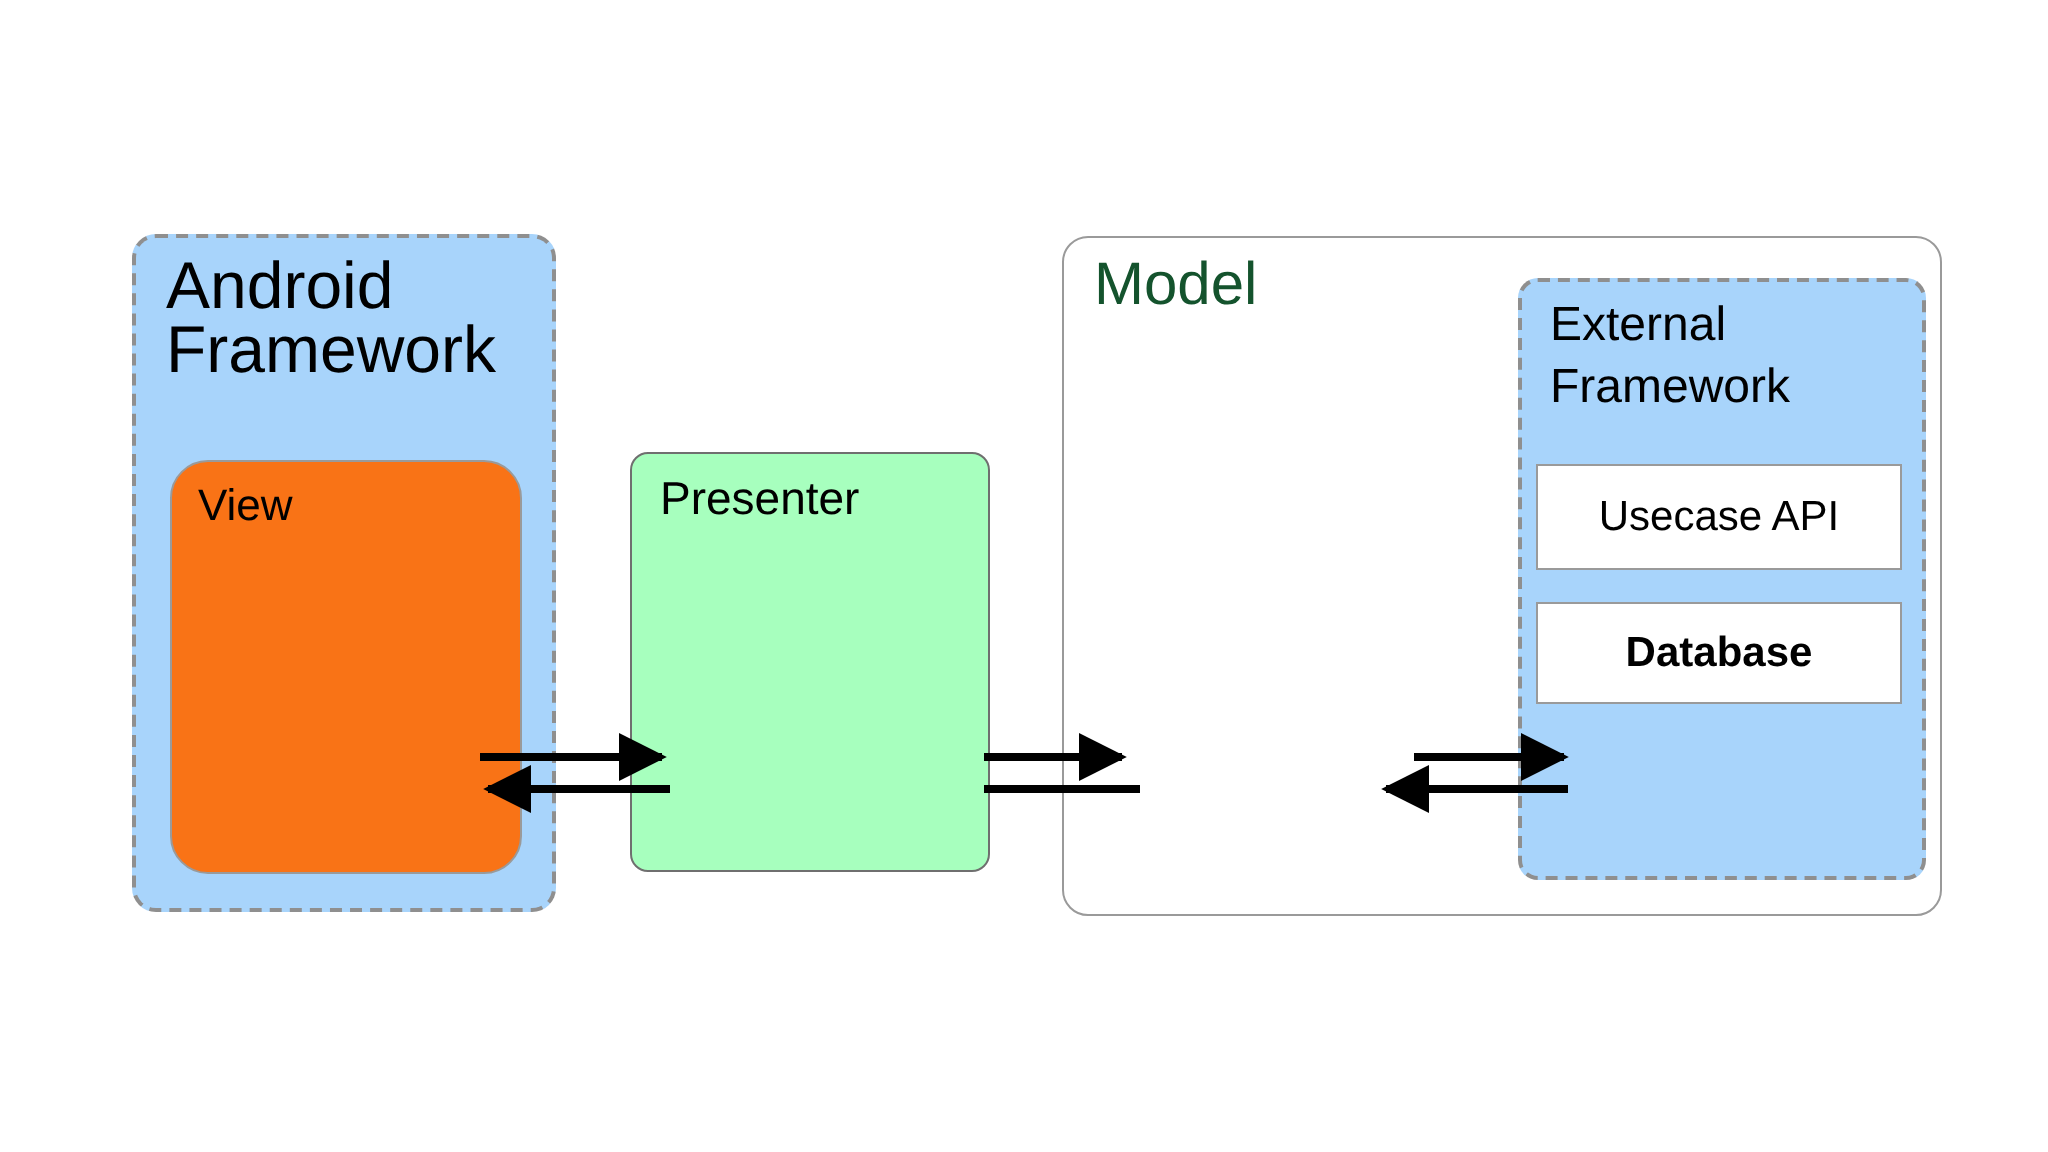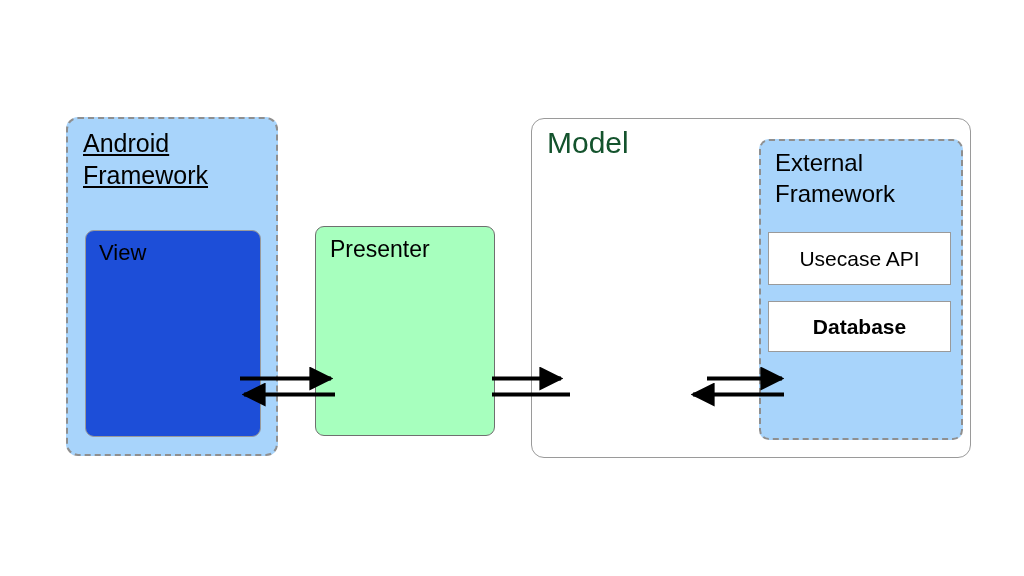--- a/index.html
+++ b/index.html
@@ -28,35 +28,34 @@
     width: 212px;
     height: 339px;
     background: #a8d4fb;
     border: 2px dashed #8f8f8f;
     border-radius: 12px;
   }
   .android-framework-label {
     position: absolute;
     left: 15px;
     top: 8px;
-    font-size: 25px;
+    font-size: 33px;
     line-height: 32px;
     color: #000000;
     white-space: pre-line;
-    text-decoration: underline;
   }
   
   .view-box {
     left: 85px;
     top: 230px;
     width: 176px;
     height: 207px;
-    background: #1d4ed8;
-    border: 1.5px solid #9a9a9a;
-    border-radius: 9px;
+    background: #f97316;
+    border: 1.5px solid #9a9a9a;
+    border-radius: 19px;
   }
   .view-label {
     position: absolute;
     left: 13px;
     top: 9px;
     font-size: 22px;
     line-height: 26px;
     color: #000000;
   }
   

